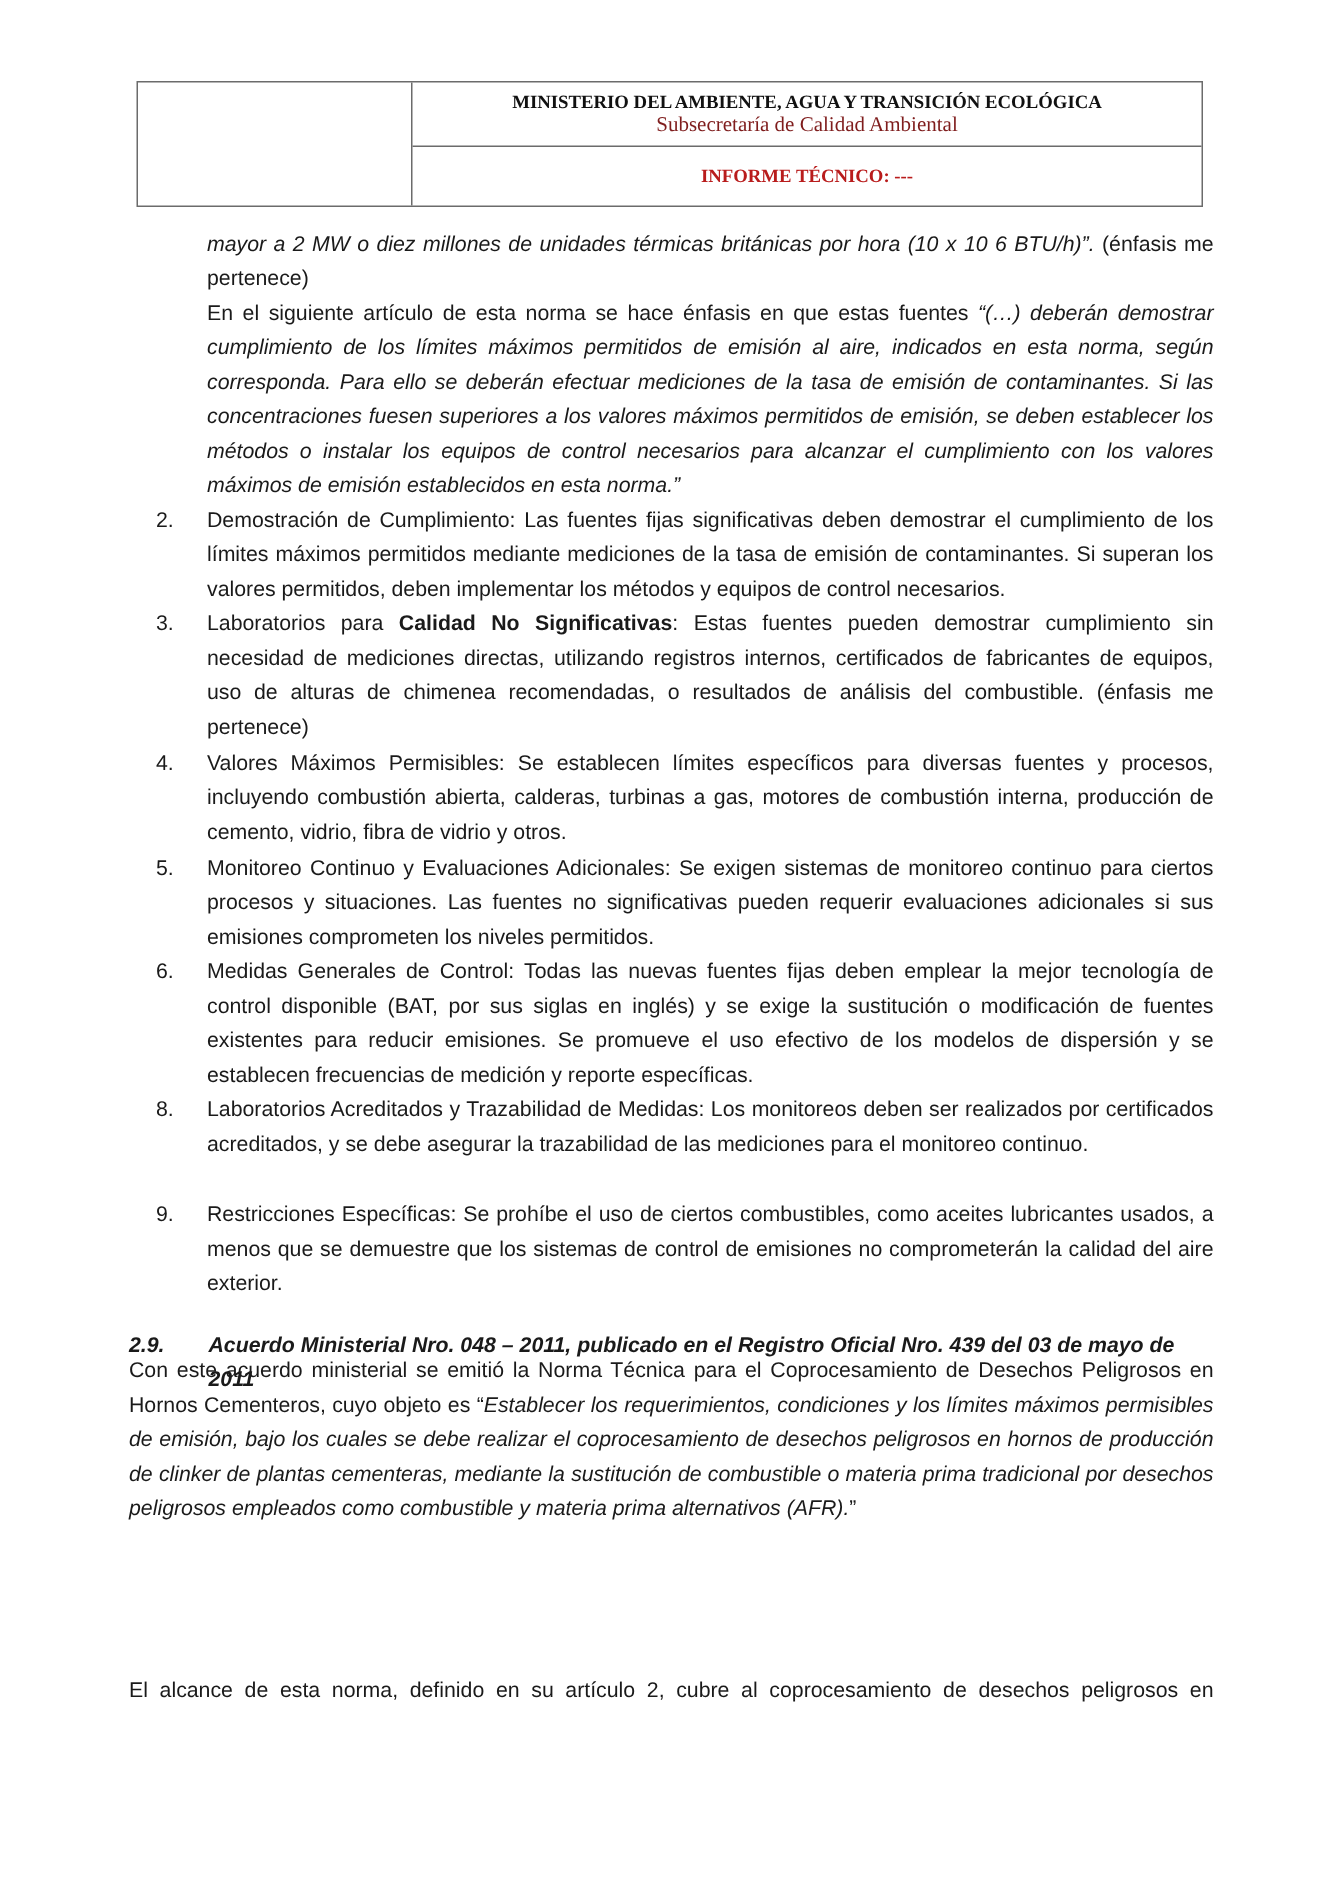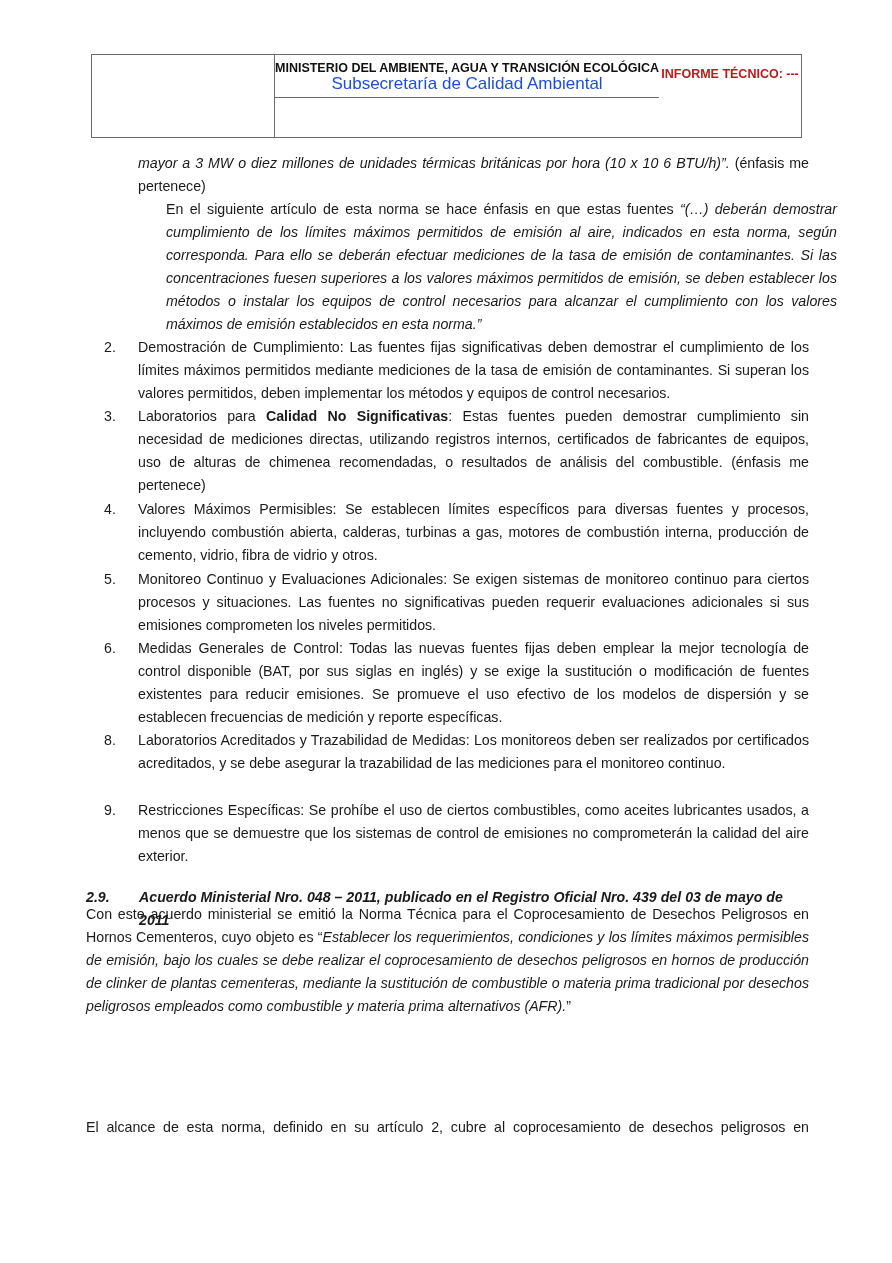--- a/index.html
+++ b/index.html
@@ -6,24 +6,24 @@
     body {
       width: 892px; height: 1263px; position: relative; overflow: hidden;
       font-family: "Liberation Sans", "DejaVu Sans", sans-serif;
       color: #1a1a1a;
     }
     .header-table {
       position: absolute; left: 91px; top: 54px; width: 711px; height: 84px;
       border: 1px solid #6b6b6b; box-sizing: border-box; display: flex;
     }
     .header-logo-cell { width: 183px; border-right: 1px solid #6b6b6b; box-sizing: border-box; }
-    .header-right { flex: 1; display: flex; flex-direction: row; }
+    .header-right { flex: 1; display: flex; flex-direction: column; font-family: Liberation Serif, serif; }
     .header-top { height: 43px; border-bottom: 1px solid #6b6b6b; box-sizing: border-box; text-align: center; padding-top: 6px; }
     .ministry { font-weight: bold; font-size: 12.5px; line-height: 15px; color: #111; }
-    .subsec { font-size: 17px; line-height: 15px; color: #1d4ed8; }
+    .subsec { font-size: 14px; line-height: 15px; color: #7f1d1d; }
     .header-bottom { flex: 1; text-align: center; font-weight: bold; font-size: 12.5px; padding-top: 12px; color: #b91c1c; }
 
     .content { position: absolute; left: 0; top: 0; width: 892px; font-size: 14.2px; }
     .para { position: absolute; text-align: justify; line-height: 23px; }
     .para.justify-last::after { content: ""; display: inline-block; width: 100%; }
     .it { font-style: italic; }
     .b { font-weight: bold; }
     .list-item { position: absolute; left: 104px; width: 705px; line-height: 23px; }
     .list-num { position: absolute; left: 0; top: 0; width: 20px; text-align: left; }
     .list-text { position: absolute; left: 34px; width: 671px; text-align: justify; }
@@ -41,24 +41,24 @@
       <div class="ministry">MINISTERIO DEL AMBIENTE, AGUA Y TRANSICIÓN ECOLÓGICA</div>
       <div class="subsec">Subsecretaría de Calidad Ambiental</div>
     </div>
     <div class="header-bottom">INFORME TÉCNICO: ---</div>
   </div>
 </div>
 
 <div class="content">
 
   <div class="para" style="left:138px; top:152px; width:671px;">
-    <span class="it">mayor a 3 MW o diez millones de unidades térmicas británicas por hora (10 x 10 6 BTU/h)”.</span><span> (énfasis me pertenece)</span>
+    <span class="it">mayor a 2 MW o diez millones de unidades térmicas británicas por hora (10 x 10 6 BTU/h)”.</span><span> (énfasis me pertenece)</span>
   </div>
 
-  <div class="para" style="left:138px; top:198px; width:671px;margin-left:28px;">
+  <div class="para" style="left:138px; top:198px; width:671px;">
     <span>En el siguiente artículo de esta norma se hace énfasis en que estas fuentes </span><span class="it">“(…) deberán demostrar cumplimiento de los límites máximos permitidos de emisión al aire, indicados en esta norma, según corresponda. Para ello se deberán efectuar mediciones de la tasa de emisión de contaminantes. Si las concentraciones fuesen superiores a los valores máximos permitidos de emisión, se deben establecer los métodos o instalar los equipos de control necesarios para alcanzar el cumplimiento con los valores máximos de emisión establecidos en esta norma.”</span>
   </div>
 
   <div class="list-item" style="top:336px;">
     <span class="list-num">2.</span>
     <div class="list-text">Demostración de Cumplimiento: Las fuentes fijas significativas deben demostrar el cumplimiento de los límites máximos permitidos mediante mediciones de la tasa de emisión de contaminantes. Si superan los valores permitidos, deben implementar los métodos y equipos de control necesarios.</div>
   </div>
 
   <div class="list-item" style="top:405px;">
     <span class="list-num">3.</span>

